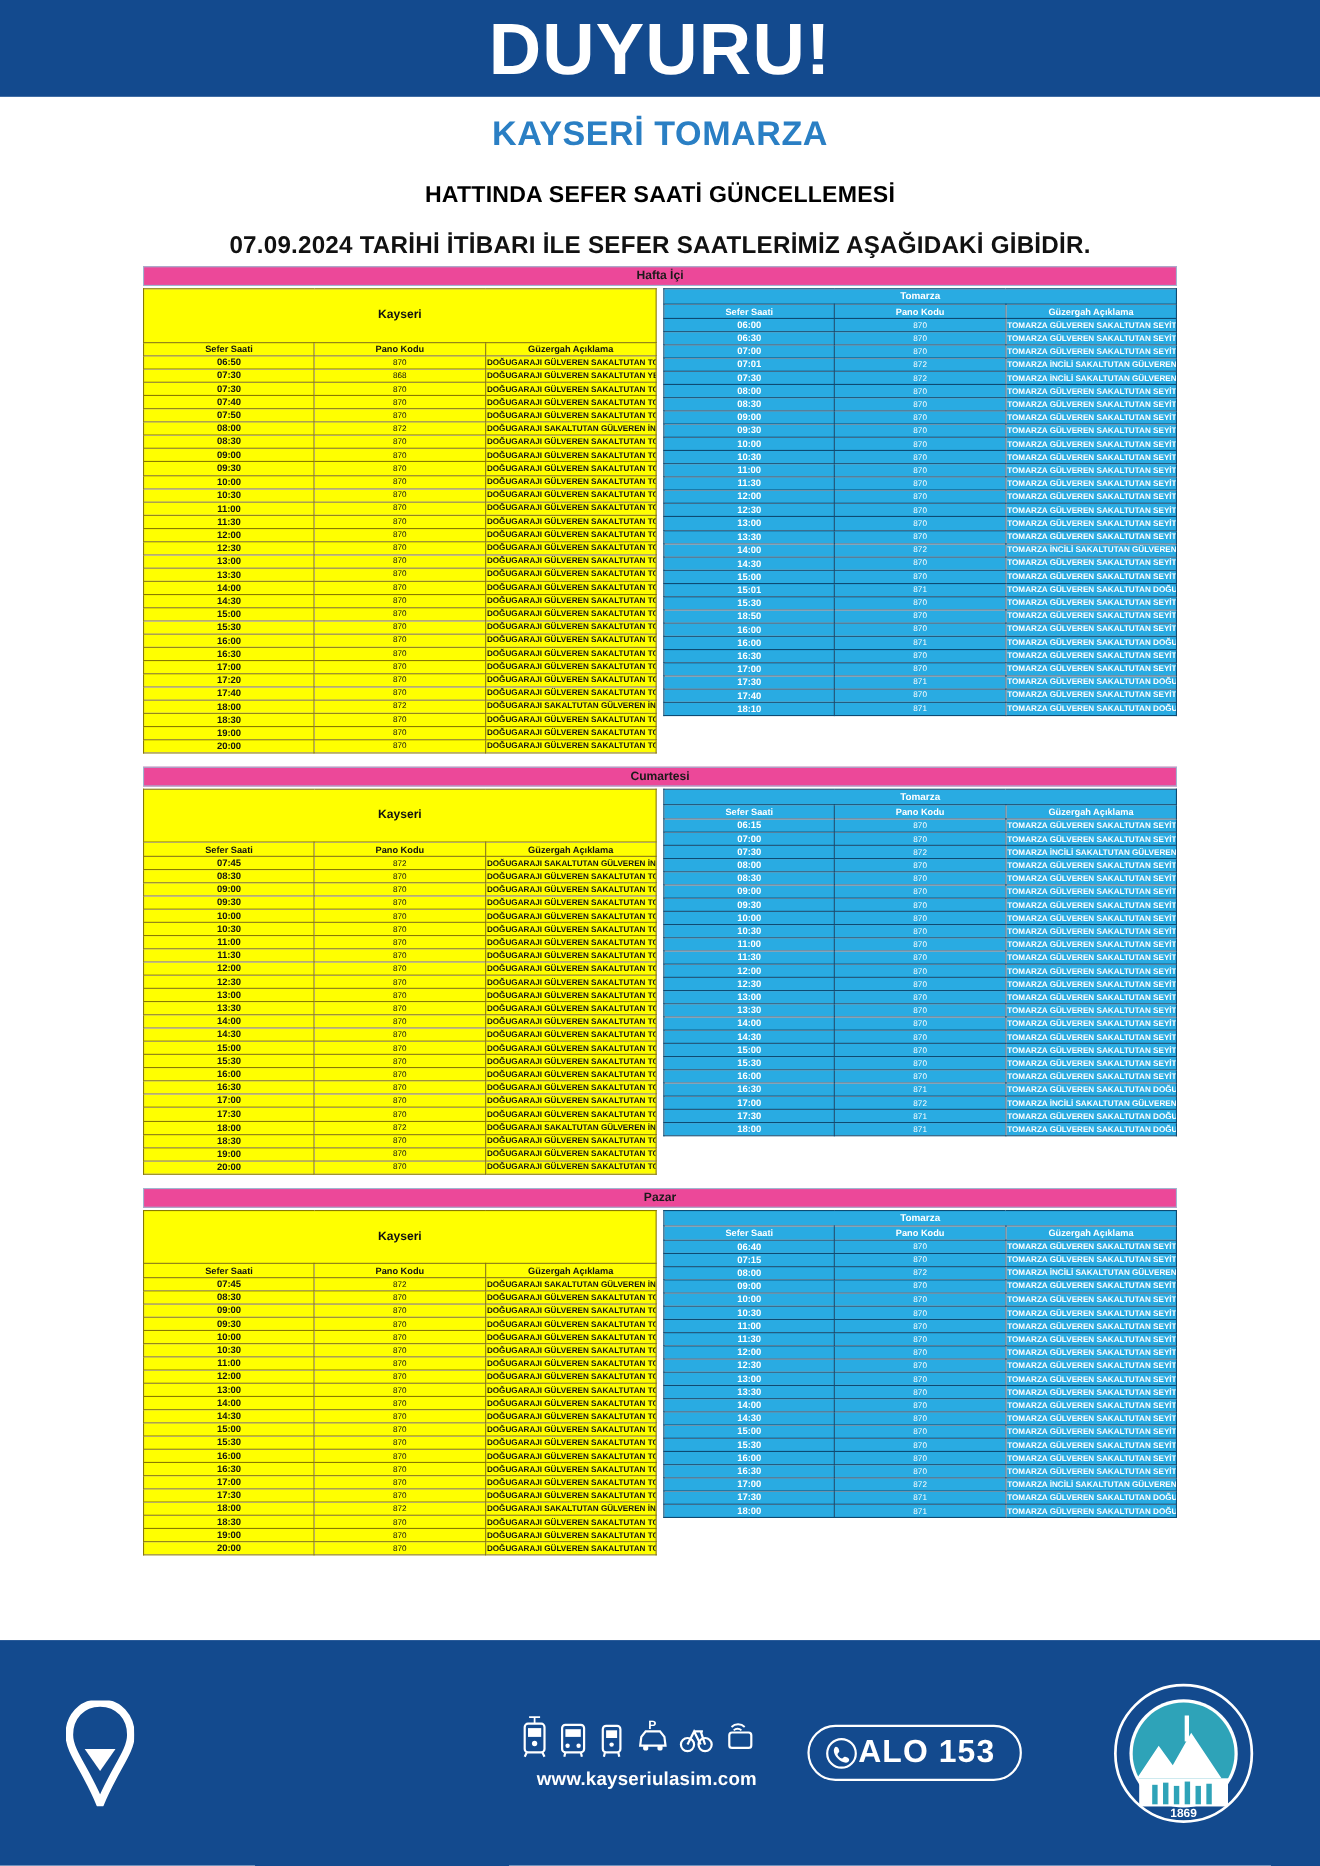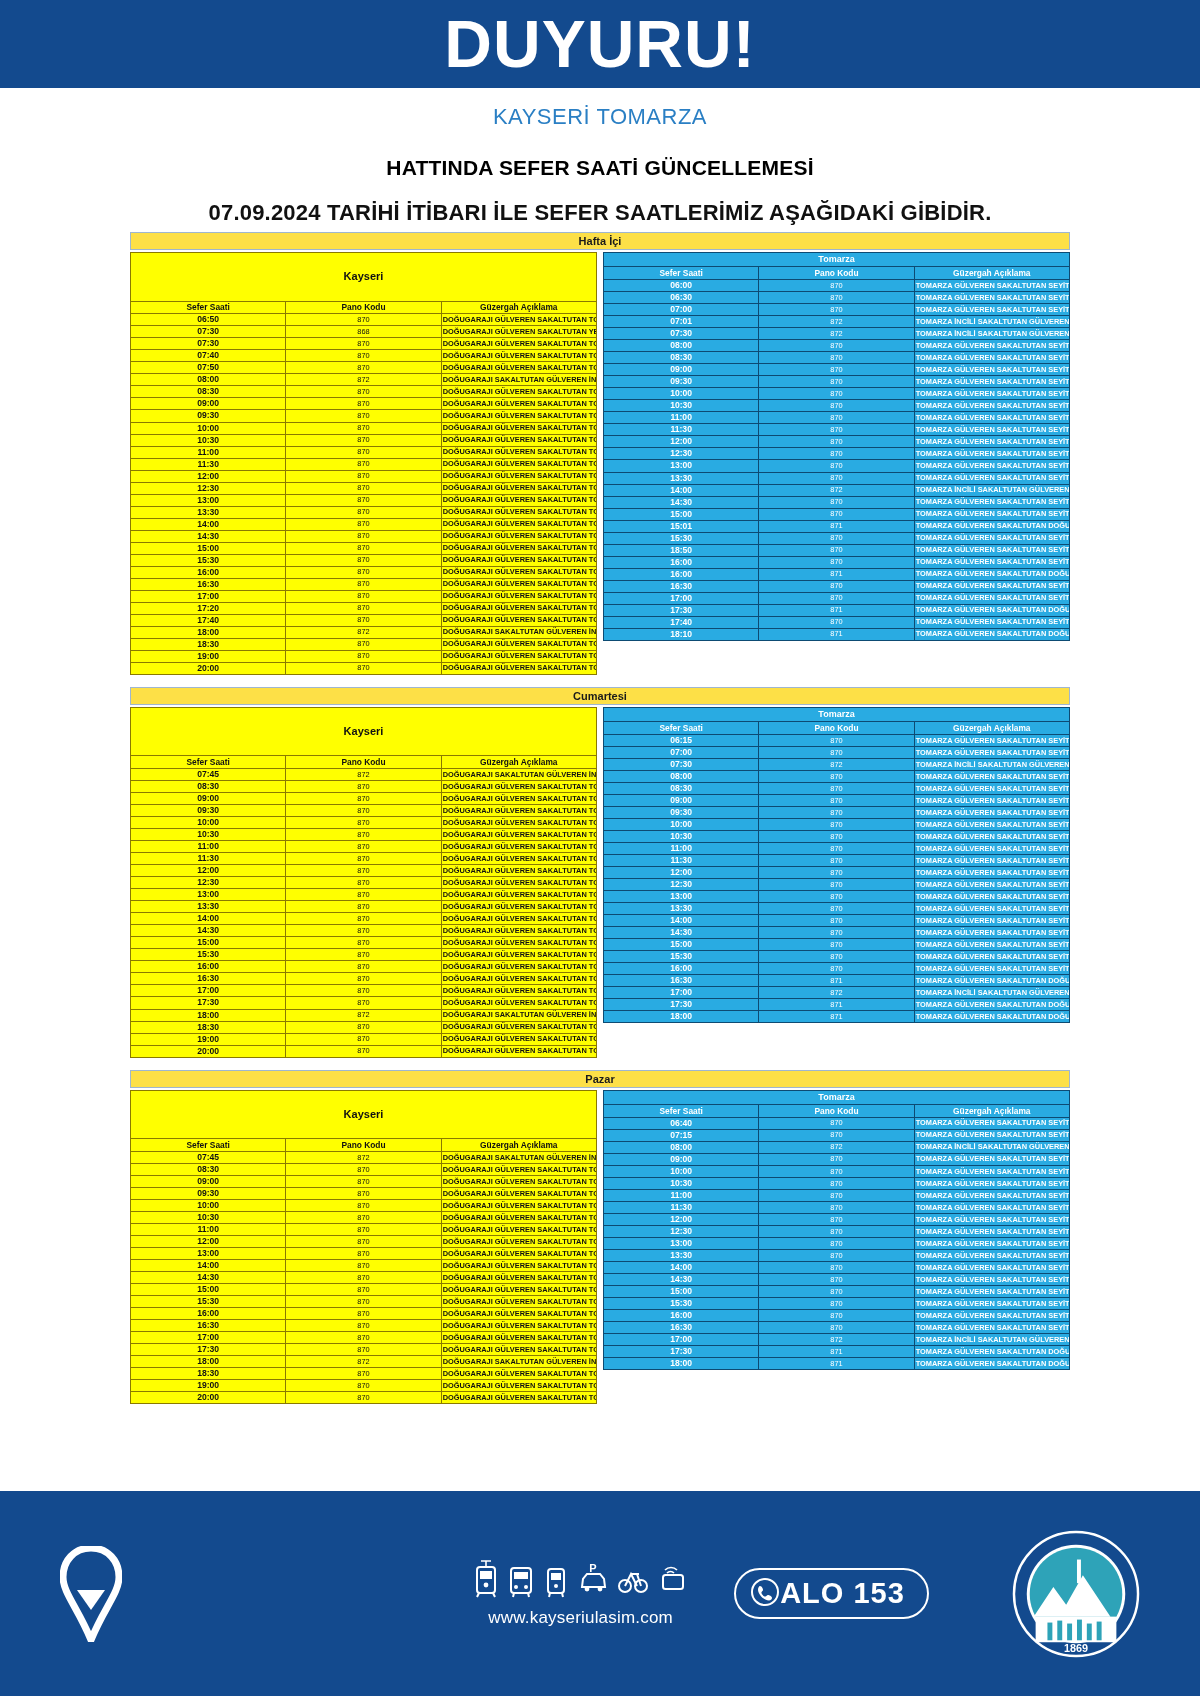--- a/index.html
+++ b/index.html
@@ -26,22 +26,22 @@
     letter-spacing: 1px;
     line-height: 1;
   }
 
   .subhead {
     padding-top: 16px;
     text-align: center;
   }
   .line-name {
     color: #2a7fc4;
-    font-size: 22px;
-    font-weight: normal;
+    font-size: 31px;
+    font-weight: bold;
     letter-spacing: 0.5px;
   }
   .line-sub {
     color: #000000;
     font-size: 21px;
     font-weight: bold;
     margin-top: 26px;
     letter-spacing: 0.2px;
   }
   .line-date {
@@ -54,21 +54,21 @@
 
   
   .sheet {
     width: 940px;
     margin: 0 auto;
     padding-top: 6px;
   }
   .day-section { margin-bottom: 12px; }
 
   .day-banner {
-    background: #fde047;
+    background: #ec4899;
     color: #1a1a1a;
     font-size: 11px;
     font-weight: bold;
     text-align: center;
     padding: 2px 0;
     border: 1px solid #9fb6d0;
   }
 
   .two-col {
     display: flex;
@@ -156,30 +156,31 @@
     display: flex;
     align-items: center;
     justify-content: center;
     gap: 46px;
   }
   .mode-block { text-align: center; }
   .mode-icons { display: flex; gap: 9px; align-items: flex-end; justify-content: center; }
   .web-url {
     color: #fff;
     font-size: 17px;
-    font-weight: normal;
+    font-weight: bold;
     margin-top: 9px;
     letter-spacing: .2px;
+    text-align: right;
   }
   .alo-pill {
     border: 2px solid #ffffff;
     border-radius: 28px;
     padding: 7px 22px 7px 14px;
     display: flex;
-    align-items: flex-start;
+    align-items: center;
   }
   .alo-text { color: #fff; font-size: 29px; font-weight: bold; letter-spacing: 1px; }
 
   .seal { width: 128px; height: 128px; flex: none; }
 </style>
 </head>
 <body>
 
 <div class="header-band">
   <div class="header-title">DUYURU!</div>

